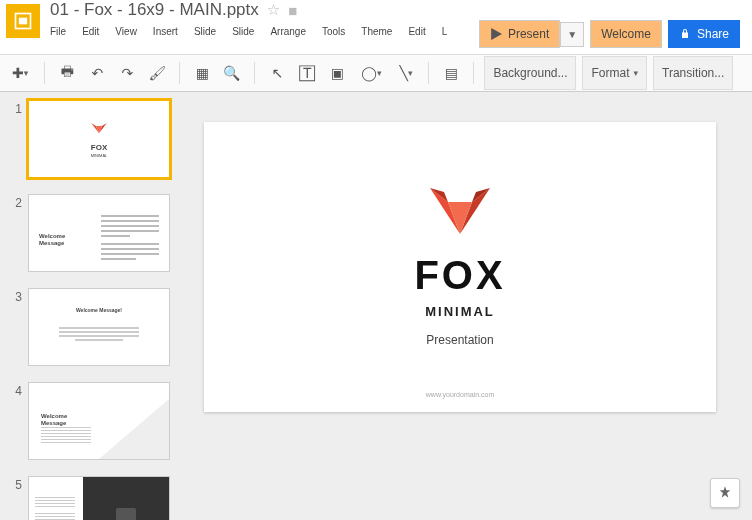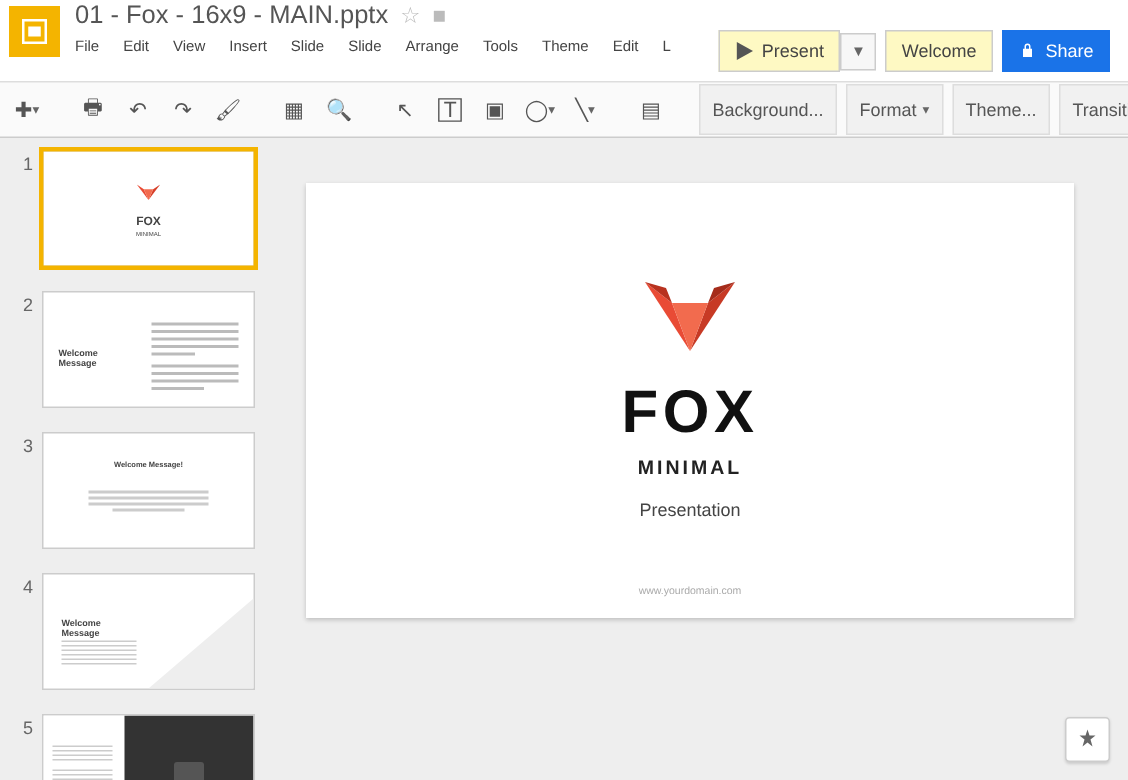--- a/index.html
+++ b/index.html
@@ -8,21 +8,21 @@
 .titlebar { height: 54px; display: flex; align-items: flex-start; padding-left: 6px; }
 .app-icon { width: 34px; height: 34px; background: #f4b400; display: flex; align-items: center; justify-content: center; margin-top: 4px; margin-right: 10px; }
 .app-icon svg { width: 20px; height: 20px; }
 .title-col { flex: 1; padding-top: 0; }
 .file-row { display: flex; align-items: center; gap: 8px; }
 .file-name { font-size: 17px; color: #555; }
 .star-icon, .folder-icon { color: #bbb; font-size: 15px; }
 .menubar { display: flex; gap: 16px; margin-top: 6px; font-size: 10px; color: #444; align-items: flex-end; }
 .menu-item { cursor: pointer; }
 .right-buttons { display: flex; align-items: center; gap: 6px; padding-right: 12px; padding-top: 20px; position: relative; }
-.btn { border: 1px solid #ccc; background: #fef9c3; padding: 6px 10px; font-size: 12px; display: flex; align-items: center; gap: 6px; cursor: pointer; }
+.btn { border: 1px solid #ccc; background: #fdba74; padding: 6px 10px; font-size: 12px; display: flex; align-items: center; gap: 6px; cursor: pointer; }
 .btn.present { padding: 6px 10px; }
 .btn.share { background: #1a73e8; color: #fff; border-color: #1a73e8; }
 .caret-btn { border:1px solid #ccc; background:#f7f7f7; padding:6px 6px; font-size:10px; color:#666; cursor:pointer; margin-left:-6px;}
 
 .toolbar { height: 38px; border-top: 1px solid #ddd; border-bottom: 1px solid #ccc; background: #fafafa; display: flex; align-items: center; padding: 0 6px; gap: 6px; }
 .tbtn { min-width: 24px; height: 26px; display: flex; align-items: center; justify-content: center; color: #555; cursor: pointer; font-size: 14px; }
 .tbtn.wide { padding: 0 6px; }
 .sep { width: 1px; height: 22px; background: #ddd; margin: 0 4px; }
 .tbtnlabel { height: 26px; padding: 16px 8px; display: flex; align-items: center; border: 1px solid #ddd; background: #f1f1f1; font-size: 12px; color: #555; cursor: pointer; gap: 4px;}
 
@@ -140,23 +140,20 @@
   <div class="tbtn">▤</div>
   <div class="sep"></div>
   <div class="tbtnlabel">
       <span>Background...</span>
     </div>
   <div class="tbtnlabel">
       <span>Format</span>
       <span class="minitri">▾</span>
     </div>
   <div class="tbtnlabel">
-      <span>Theme...</span>
-    </div>
-  <div class="tbtnlabel">
       <span>Transition...</span>
     </div>
 
 </div>
 
 <div class="workspace">
   <div class="thumbs">
 
     <div class="thumb-row">
       <div class="thumb-num">1</div>

